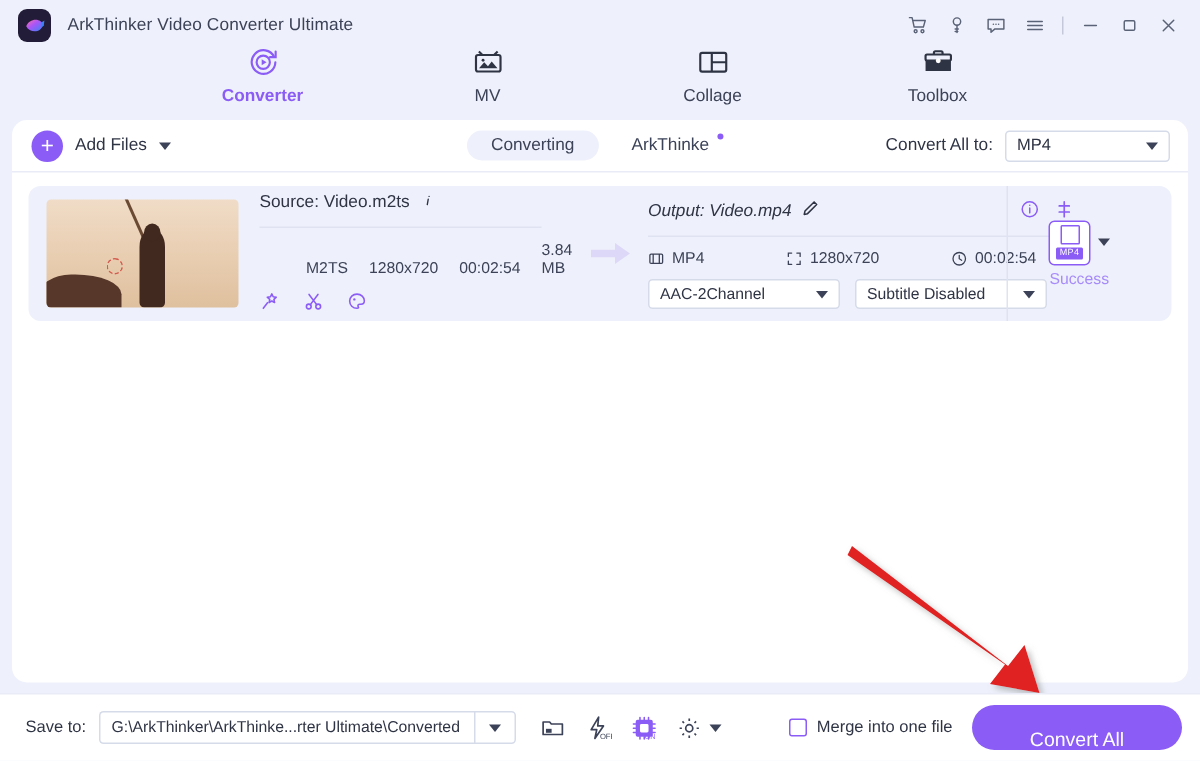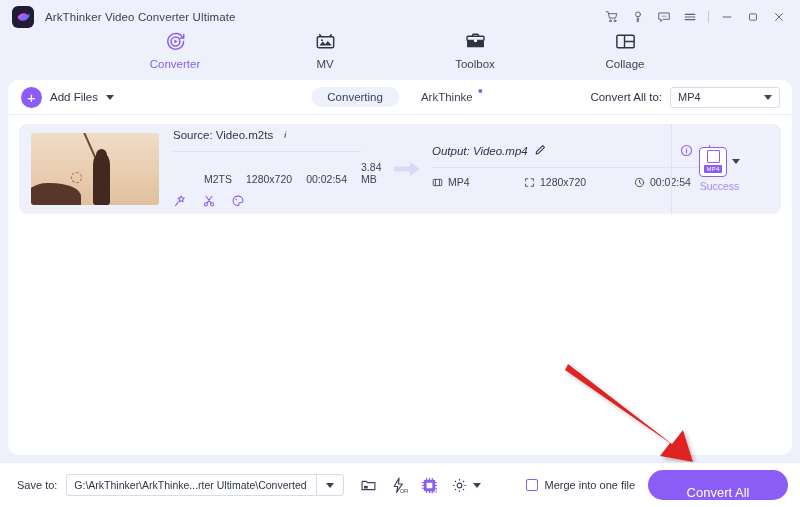--- a/index.html
+++ b/index.html
@@ -53,21 +53,21 @@
     width: 800px; height: 52px;
     display: flex; align-items: flex-start; justify-content: center;
     gap: 54px;
   }
   .nav-item {
     width: 96px;
     display: flex; flex-direction: column; align-items: center;
     gap: 4px; padding-top: 2px;
   }
   .nav-label { font-size: 11.5px; color: #3c4257; }
-  .nav-item.active .nav-label { color: #8b5cf6; }
+  .nav-item.active .nav-label { color: #8b5cf6; font-weight: bold; }
   .nav-icon { height: 26px; display: flex; align-items: center; justify-content: center; }
 
   
   .content {
     position: absolute; left: 8px; top: 80px;
     width: 784px; height: 375px;
     background: #ffffff;
     border-radius: 10px;
   }
 
@@ -355,38 +355,38 @@
           <rect x="4.5" y="8" width="17" height="11.4" rx="1.4"></rect>
           <path d="M6.6 17.2l3.6-4.2 2.6 2.8 2.6-3.4 4 4.8z" fill="#2f3445" stroke="none"></path>
           <circle cx="9.4" cy="11.6" r="1" fill="#2f3445" stroke="none"></circle>
         </svg>
       </div>
       <div class="nav-label">MV</div>
     </div>
 
     <div class="nav-item">
       <div class="nav-icon">
+        <svg width="25" height="25" viewBox="0 0 26 26" fill="none" stroke="#2f3445" stroke-width="1.5">
+          <rect x="4" y="6.5" width="18" height="13" rx="1.3"></rect>
+          <path d="M12 6.5v13M12 13h10"></path>
+        </svg>
+      </div>
+      <div class="nav-label">Collage</div>
+    </div>
+
+    <div class="nav-item">
+      <div class="nav-icon">
         <svg width="25" height="25" viewBox="0 0 26 26" fill="none" stroke="#2f3445" stroke-width="1.5" stroke-linejoin="round">
           <path d="M10 7.6V6.4c0-.6.5-1 1-1h4c.5 0 1 .4 1 1v1.2"></path>
           <rect x="4.2" y="7.6" width="17.6" height="4.2" rx="1"></rect>
           <path d="M4.2 11.8h17.6v7.2H4.2z" fill="#2f3445" stroke="none"></path>
           <circle cx="13" cy="12" r="1.7" fill="#fff" stroke="none"></circle>
         </svg>
       </div>
       <div class="nav-label">Toolbox</div>
-    </div>
-
-    <div class="nav-item">
-      <div class="nav-icon">
-        <svg width="25" height="25" viewBox="0 0 26 26" fill="none" stroke="#2f3445" stroke-width="1.5">
-          <rect x="4" y="6.5" width="18" height="13" rx="1.3"></rect>
-          <path d="M12 6.5v13M12 13h10"></path>
-        </svg>
-      </div>
-      <div class="nav-label">Collage</div>
     </div>
   </div>
 
   <div class="content">
 
     <div class="toolbar">
       <div class="add-files">
         <div class="plus-circle">+</div>
         <div class="add-files-label">Add Files</div>
         <div class="caret"></div>
@@ -505,20 +505,28 @@
           </span>
           <span class="mi">
             <svg width="11" height="11" viewBox="0 0 14 14" fill="none" stroke="#3c4257" stroke-width="1.1" stroke-linecap="round">
               <circle cx="7" cy="7" r="5.3"></circle>
               <path d="M7 4.1V7l2 1.3"></path>
             </svg>
             <span>00:02:54</span>
           </span>
         </div>
         <div class="out-selects">
+          <div class="osel a">
+            <span>AAC-2Channel</span>
+            <span class="caret"></span>
+          </div>
+          <div class="osel b">
+            <span>Subtitle Disabled</span>
+            <span class="caret"></span>
+          </div>
         </div>
       </div>
 
       <div class="status-col">
         <div class="fmt-badge-row">
           <div class="fmt-badge">
             <div class="strip"></div>
             <div class="tag">MP4</div>
           </div>
           <div class="caret"></div>

